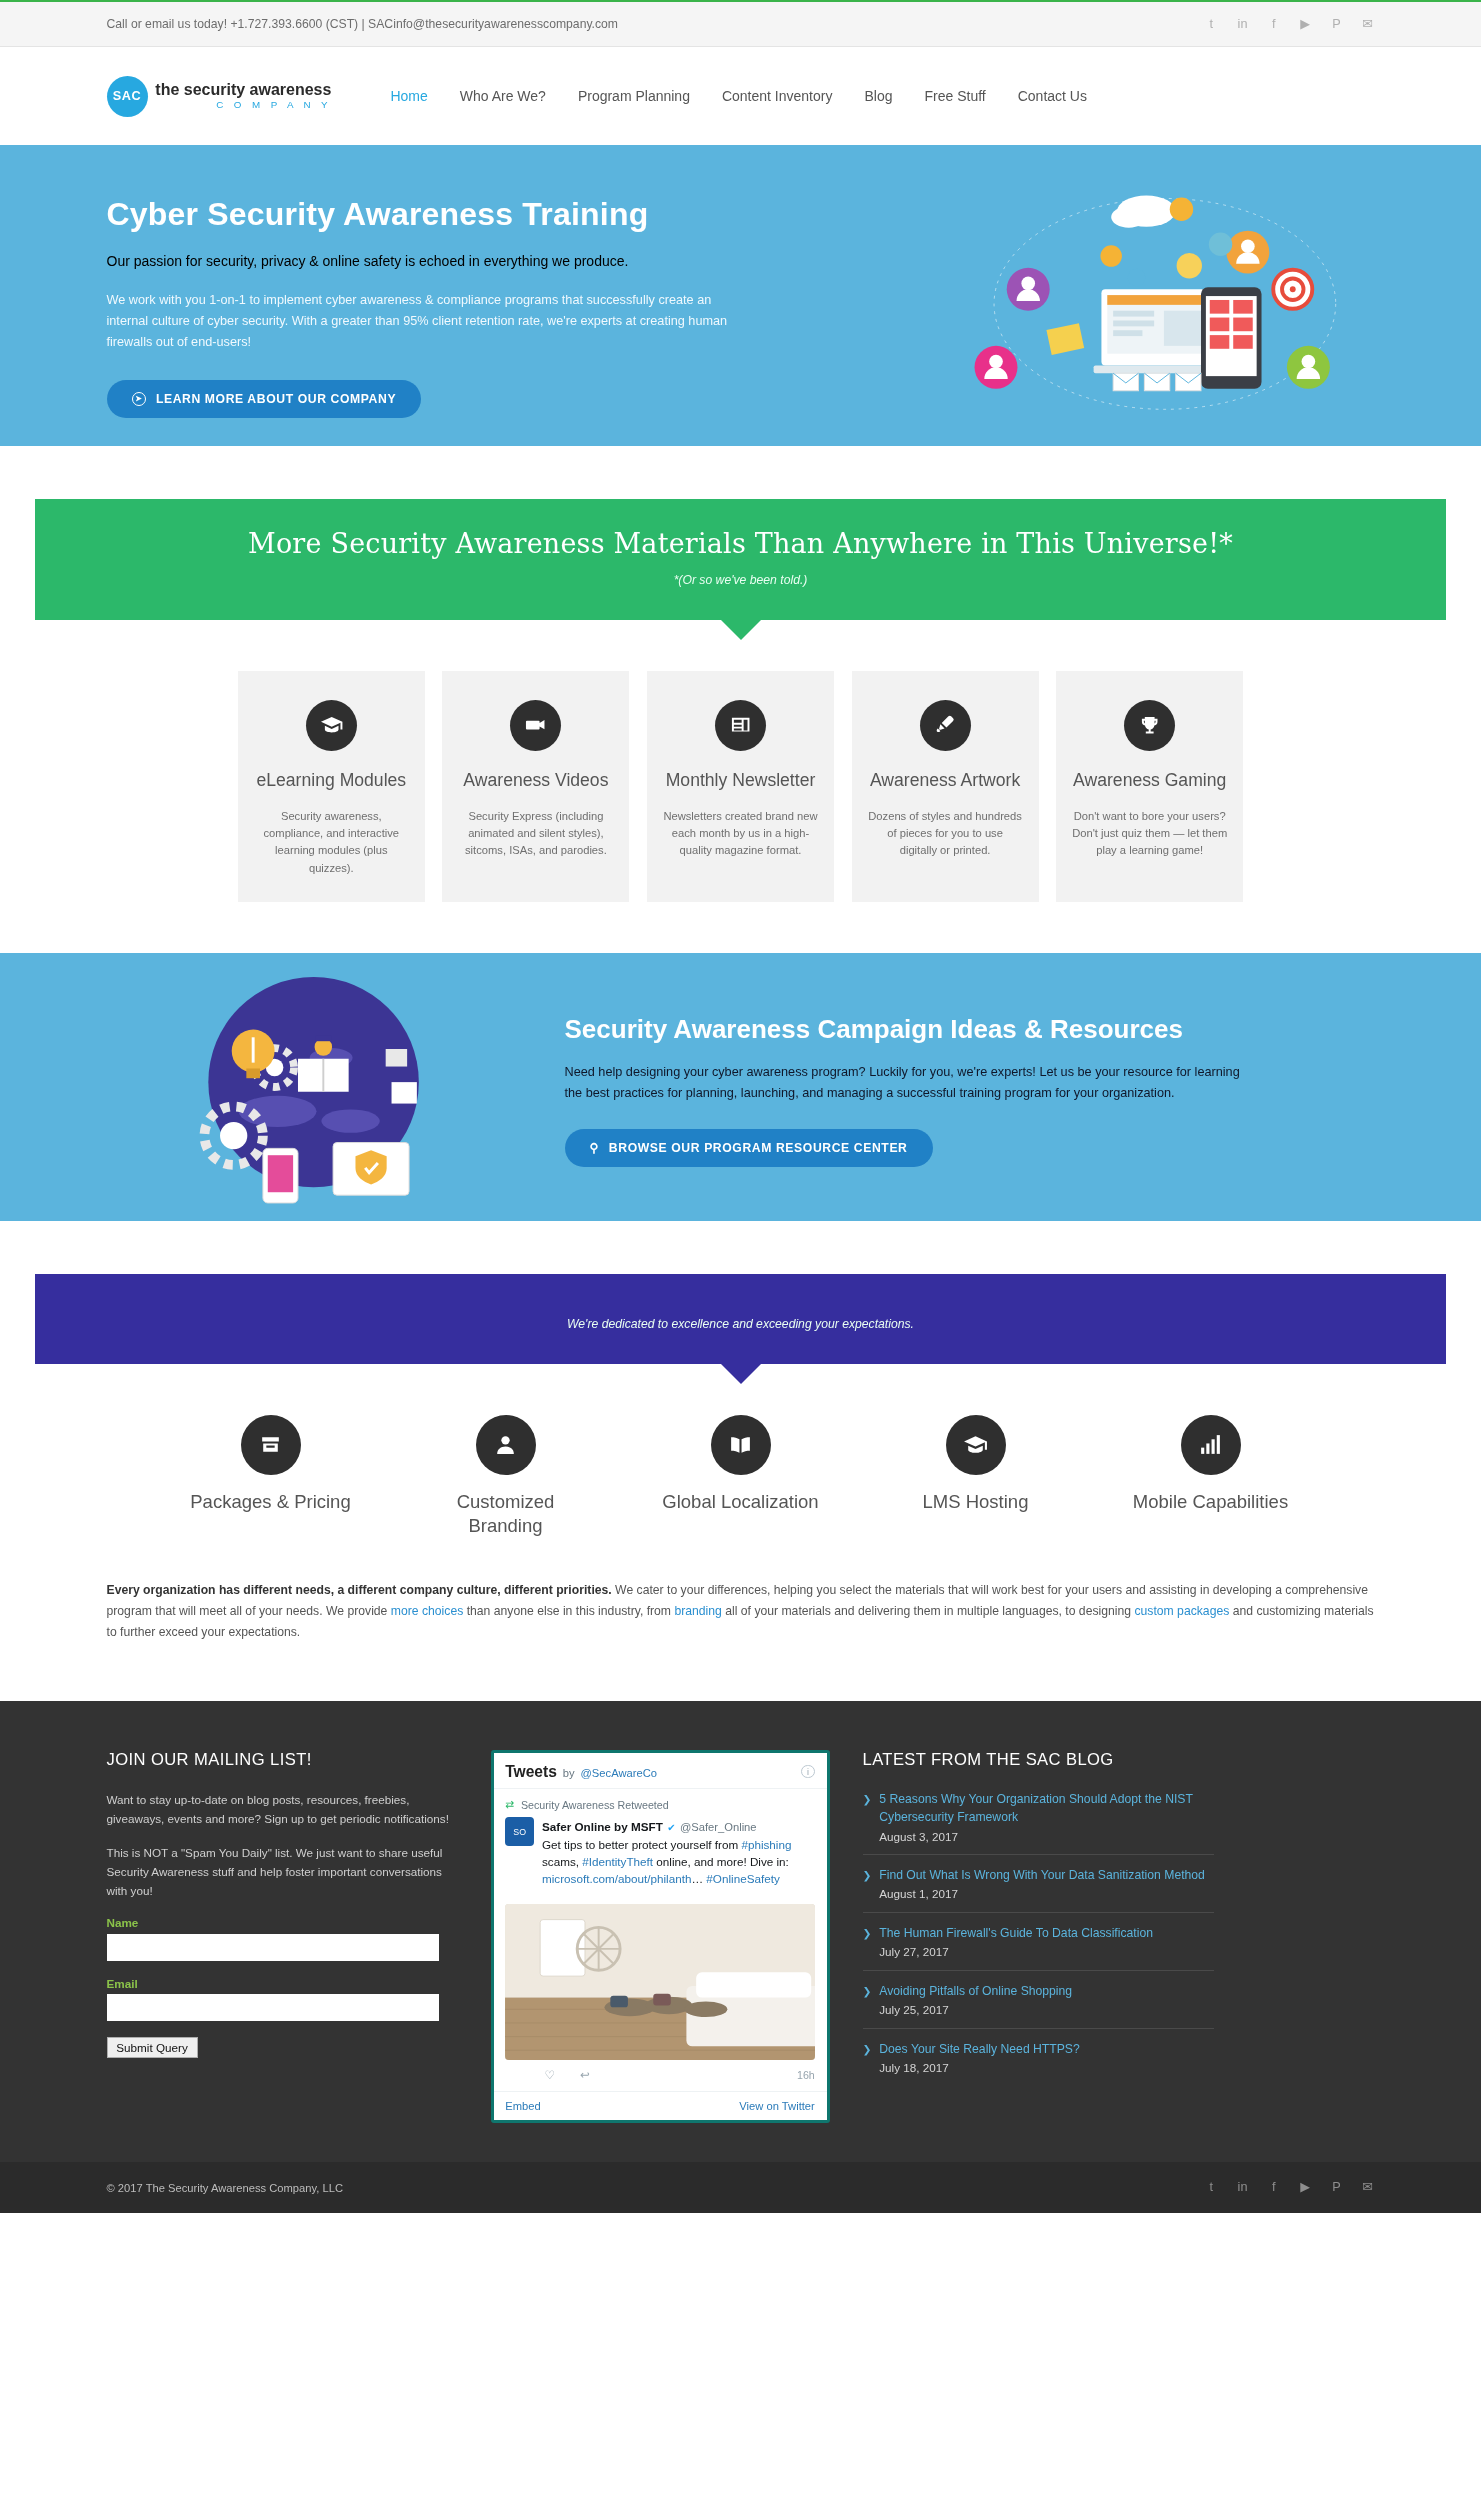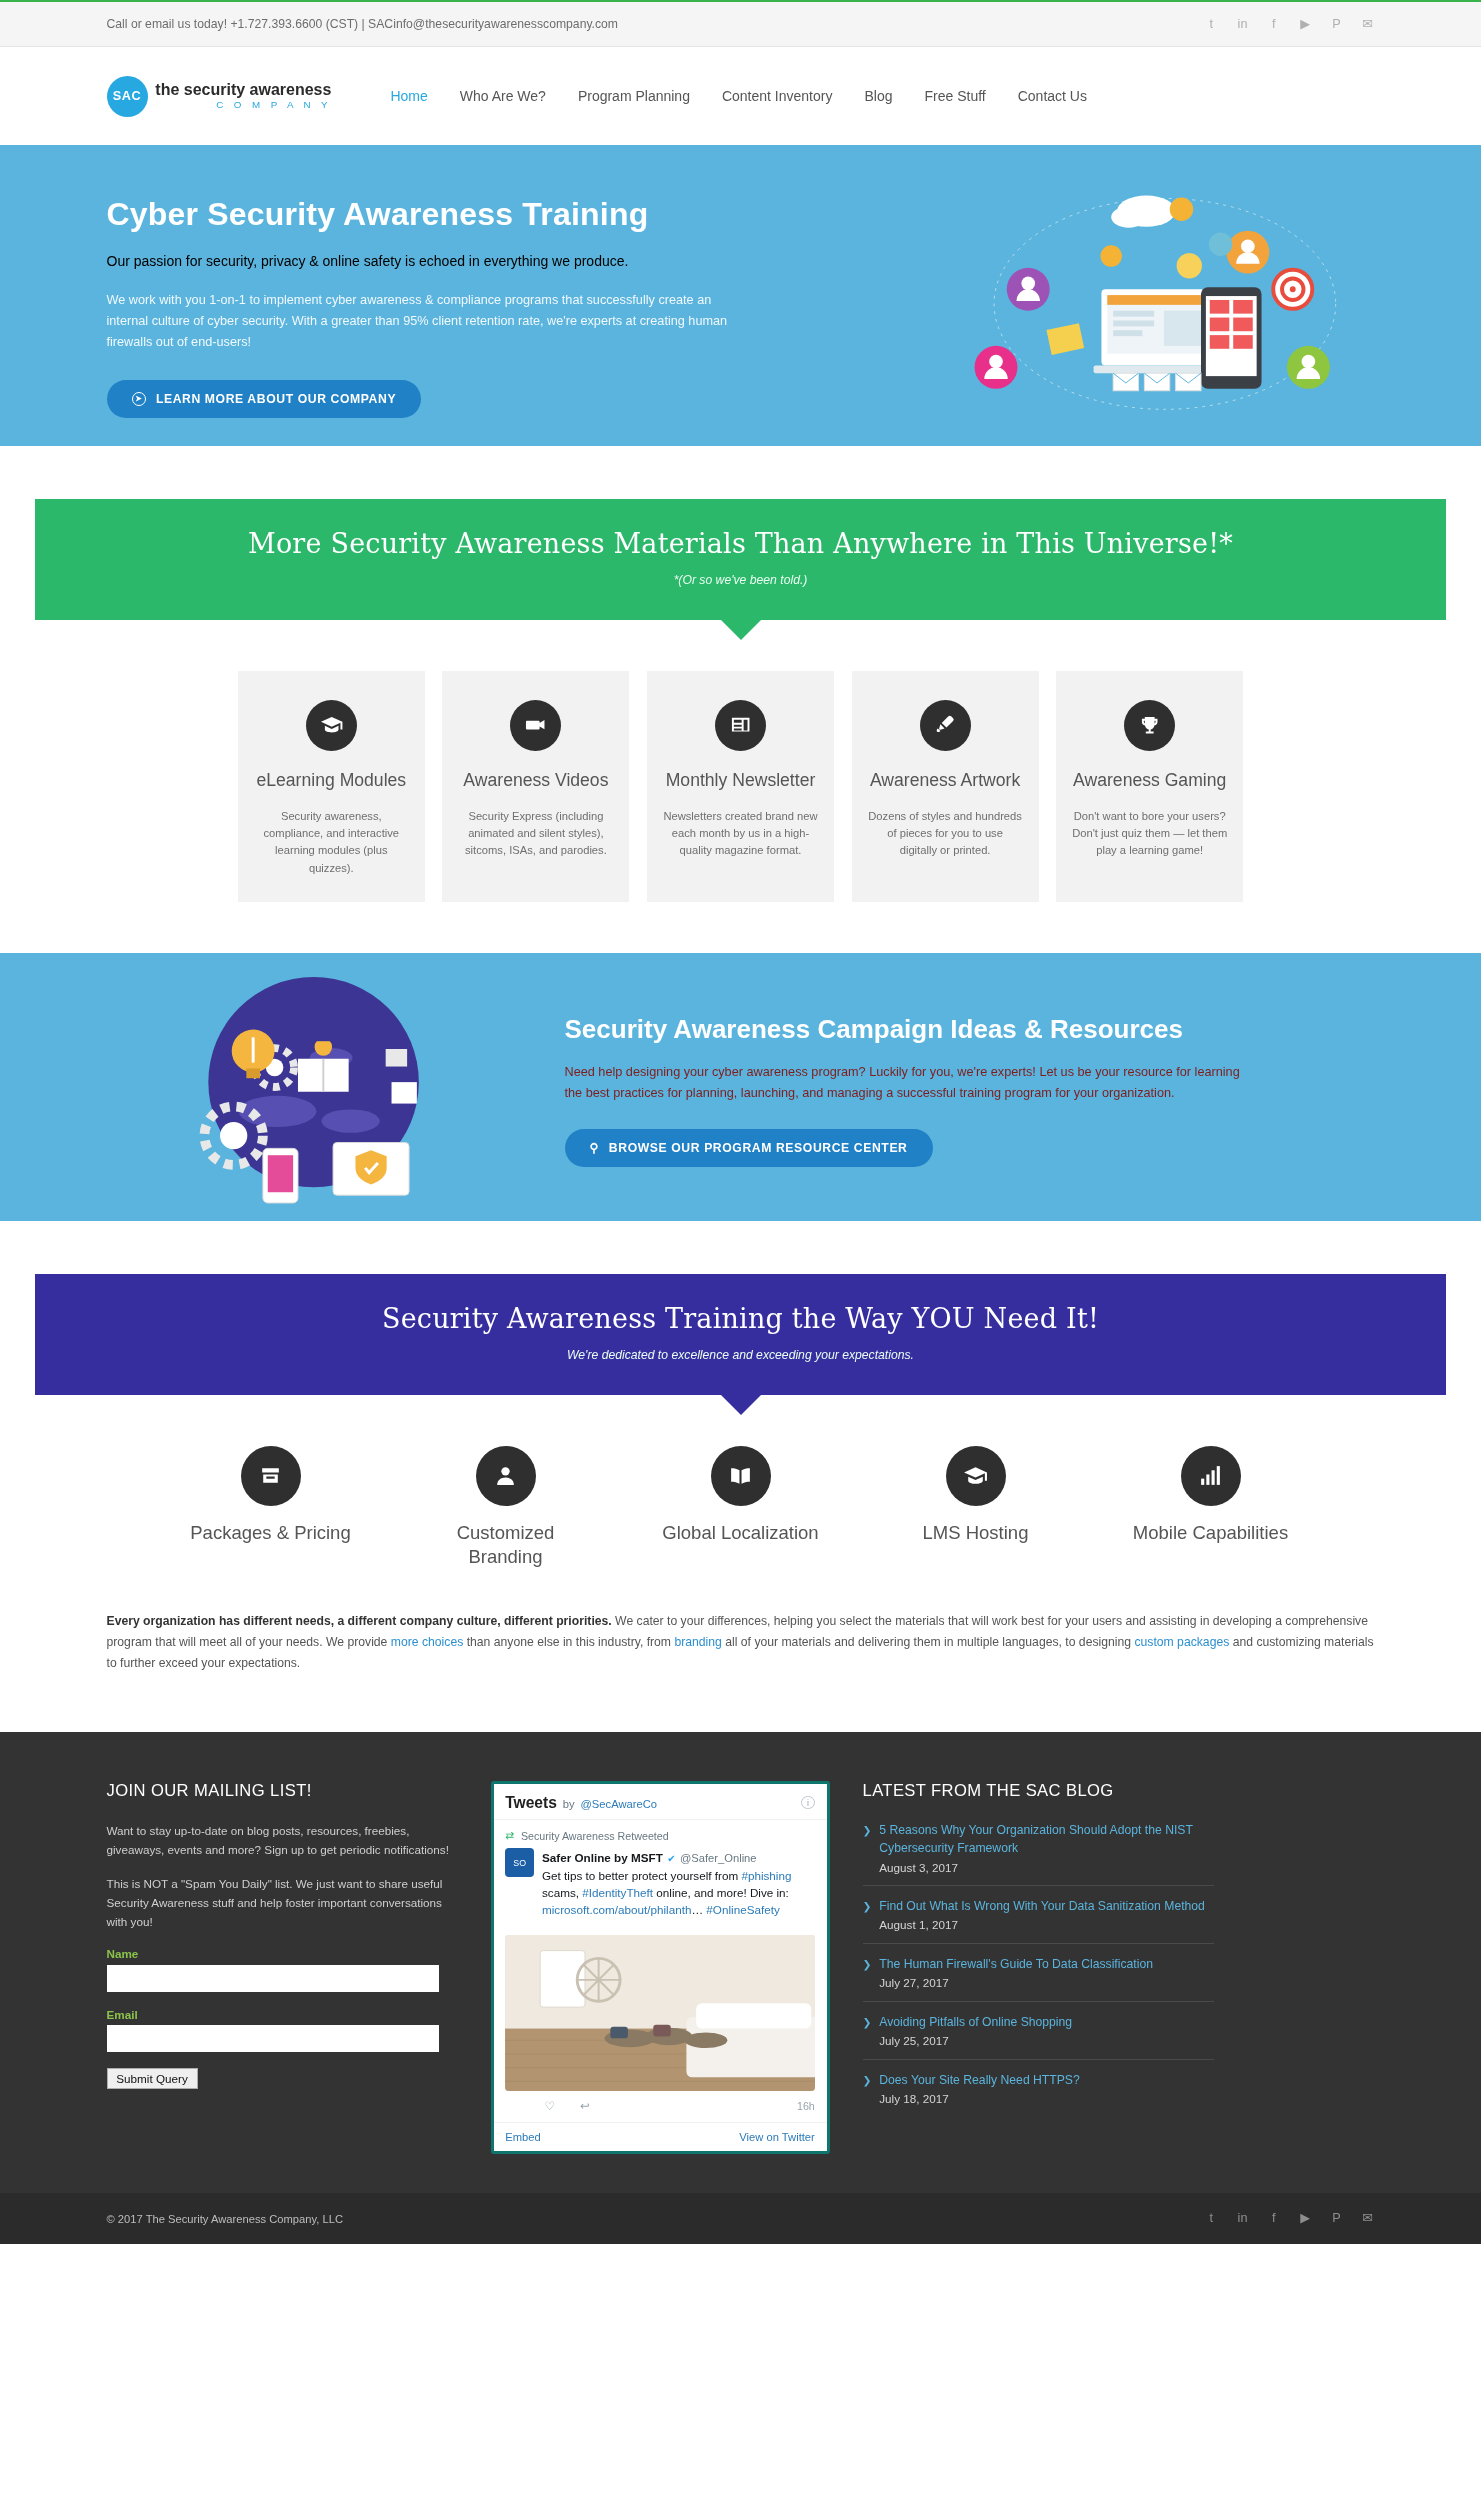--- a/index.html
+++ b/index.html
@@ -139,21 +139,21 @@
   .campaign-inner {
     width: 1268px; margin: 0 auto; height: 100%;
     display: flex; align-items: center; gap: 39px;
   }
   .campaign-art { width: 419px; height: 244px; position: relative; flex: none; }
   .campaign-copy { padding-top: 5.9px; }
   .campaign-copy h2 {
     color: #fff; font-size: 26px; font-weight: bold; margin-bottom: 17.6px;
   }
   .campaign-copy p {
-    color: #7f1d1d; font-size: 12.7px; line-height: 1.65; width: 683px; margin-bottom: 25px;
+    color: #0f172a; font-size: 12.7px; line-height: 1.65; width: 683px; margin-bottom: 25px;
   }
   .btn-pill.alt { background:#2081c6; }
 
   
   .icons-row {
     width: 1268px; margin: 51px auto 0 auto;
     display: flex; justify-content: center; gap: 59px;
   }
   .icon-col { width: 176px; text-align: center; }
   .icon-col .circ-big {
@@ -478,21 +478,20 @@
         <button class="btn-pill alt">
           <span>⚲</span>
           <span>BROWSE OUR PROGRAM RESOURCE CENTER</span>
         </button>
       </div>
     </div>
   </div>
 
   <div class="band-wrap">
     <div class="band purple">
-      <h2>Security Awareness Training the Way YOU Need It!</h2>
       <div class="band-sub">We're dedicated to excellence and exceeding your expectations.</div>
       <div class="arrow"></div>
     </div>
   </div>
 
   <div class="icons-row">
     <div class="icon-col">
       <div class="circ-big">
         <svg width="25" height="25" viewBox="0 0 24 24" fill="#fff">
             <path d="M4 5h16v4H4V5zm1 6h14v8H5v-8zm3 2v2h8v-2H8z"></path>

